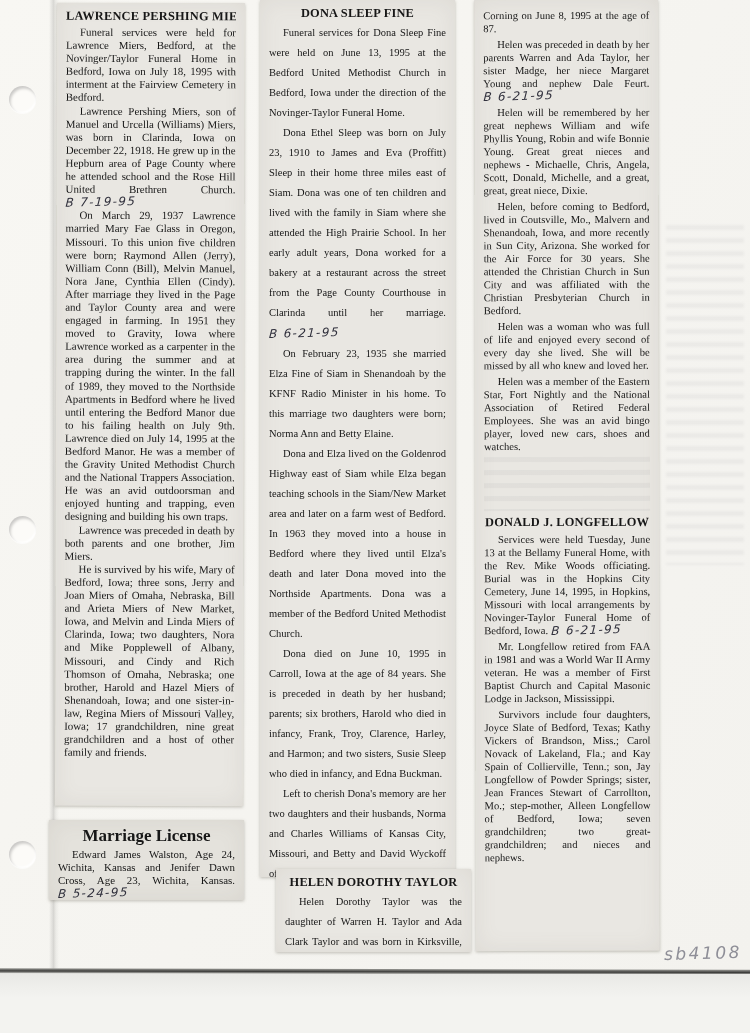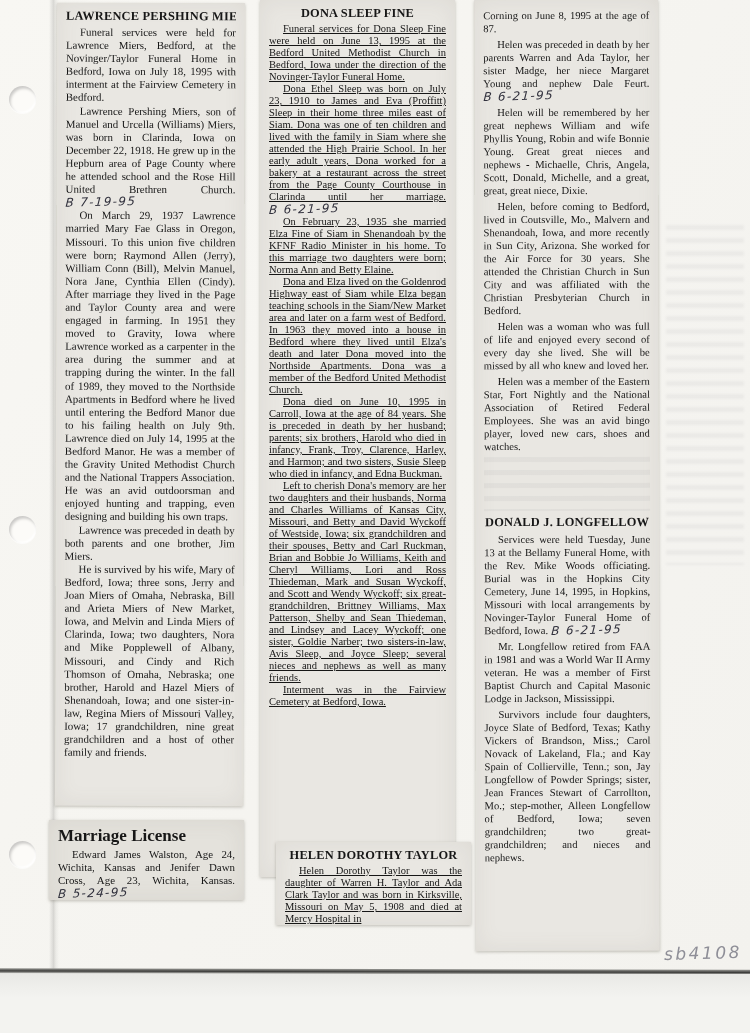--- a/index.html
+++ b/index.html
@@ -34,29 +34,29 @@
     background:linear-gradient(to bottom, #e9e9e6, #f3f3f0 40%);
   }
   .clip {
     position:absolute; box-sizing:border-box; padding:6px 9px;
     background:#e9e7e2; color:#171717;
     box-shadow:0 1px 3px rgba(90,85,70,0.35), inset 0 0 22px rgba(115,110,100,0.10);
   }
   #clip-miers    { left:56px;  top:3px;   width:188px; height:803px; transform:rotate(0.15deg); }
   #clip-marriage { left:49px;  top:820px; width:195px; height:80px;  background:#e4e2dc; }
   #clip-fine     { left:260px; top:0;     width:195px; height:877px; overflow:hidden; }
-  #clip-taylor   { left:276px; top:842px; width:195px; height:83px;  overflow:hidden; }
+  #clip-taylor   { left:276px; top:869px; width:195px; height:83px;  overflow:hidden; }
   #clip-right    { left:475px; top:0;     width:184px; height:951px; overflow:hidden; transform:rotate(-0.1deg); }
   .ctitle {
     margin:0 0 2px; font-size:12.4px; font-weight:bold; text-align:center;
     letter-spacing:0.2px; white-space:nowrap; overflow:hidden;
   }
-  .mtitle { margin:0 0 2px; font-size:17px; font-weight:600; }
+  .mtitle { margin:0 0 2px; font-size:17px; font-weight:600; text-align:center; }
   .np { margin:0; font-size:10.9px; line-height:13.1px; text-align:justify; text-indent:14px; color:#161616; }
-  #clip-fine .np, #clip-taylor .np { font-size:10.5px; line-height:12px;text-decoration:underline; }
+  #clip-fine .np, #clip-taylor .np { font-size:10.5px; line-height:20px; }
   #clip-right .np { font-size:10.6px; line-height:13px; margin-top:3px; }
   .noindent { text-indent:0 !important; }
   .colgap {
     height:54px; margin:4px 0;
     background:repeating-linear-gradient(180deg, rgba(110,110,122,0.07) 0 5px, rgba(0,0,0,0) 5px 13px);
     filter:blur(0.7px);
   }
   .hw {
     font-family:"DejaVu Sans", sans-serif; font-style:italic;
     font-size:12px; letter-spacing:1.3px; color:#31313d;

